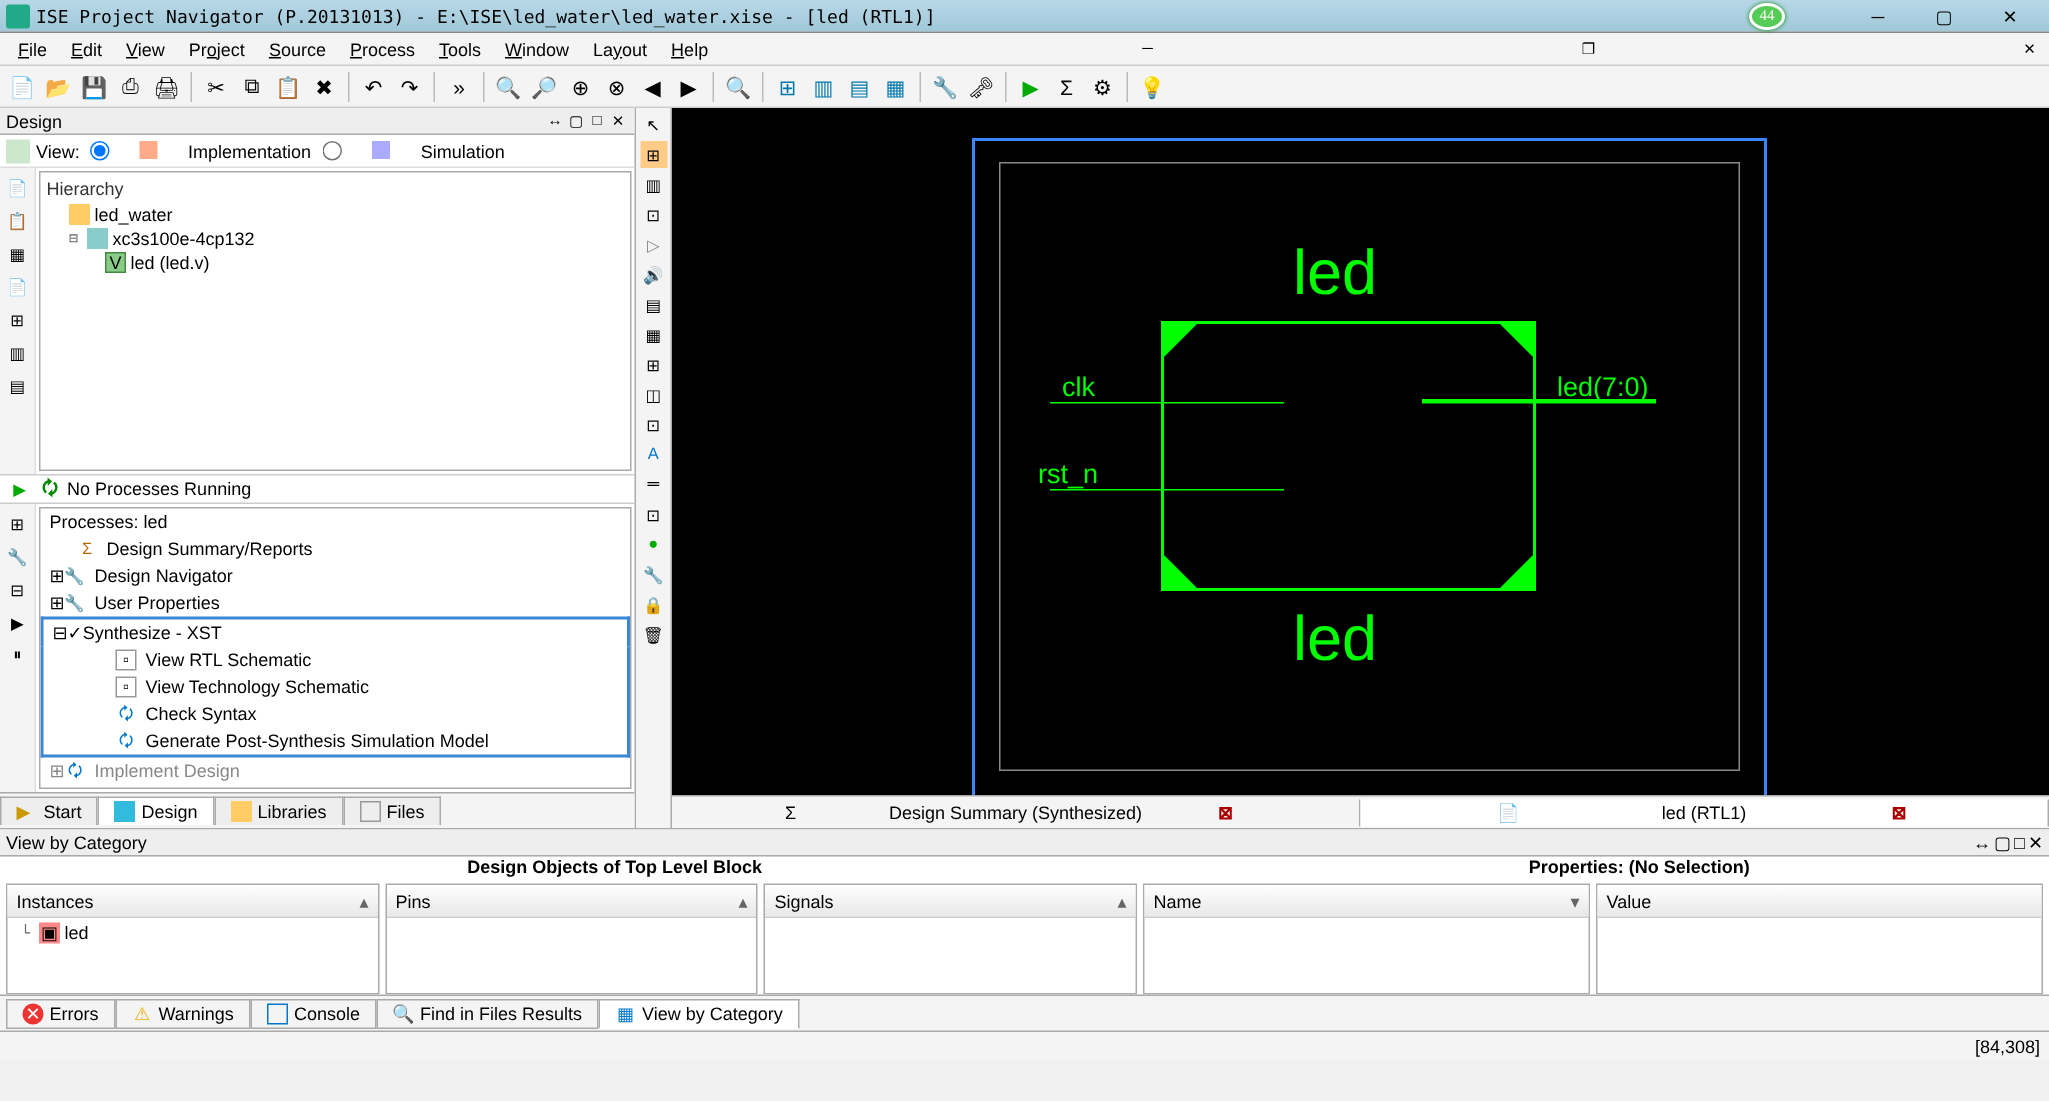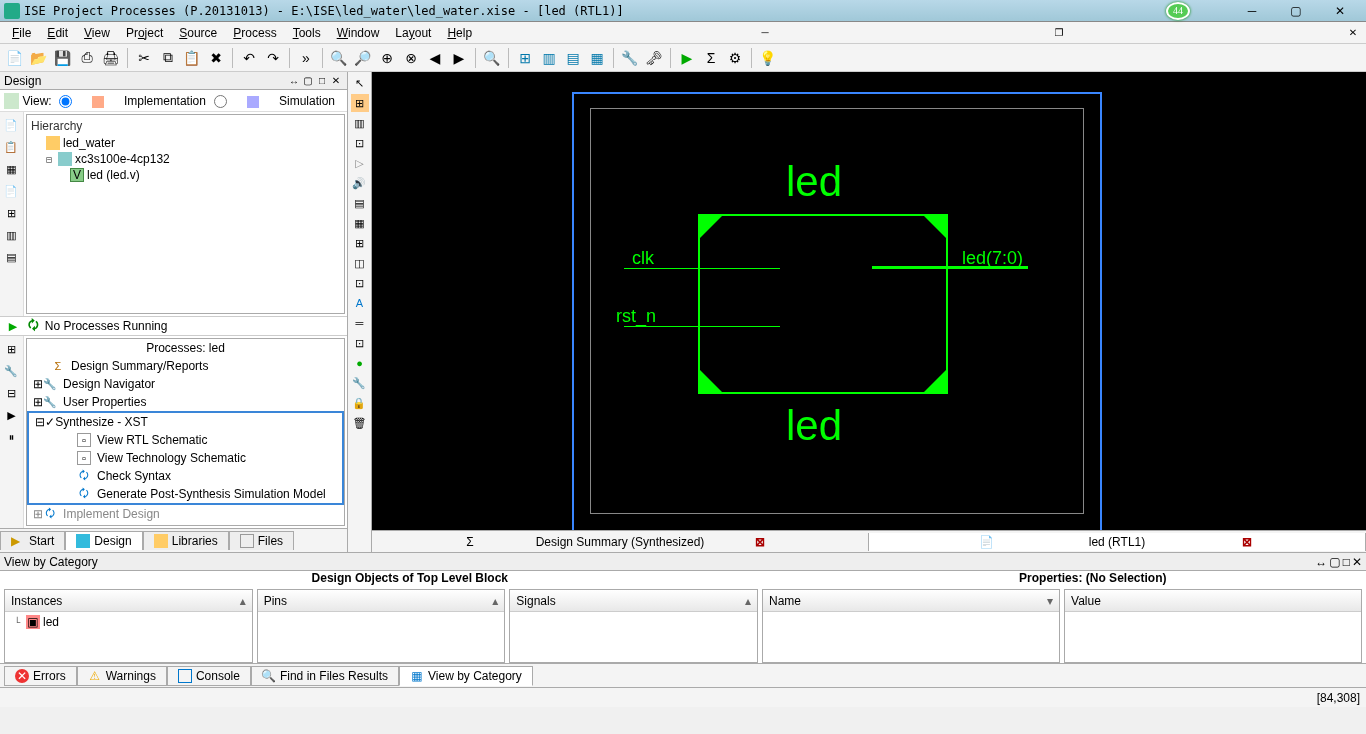--- a/index.html
+++ b/index.html
@@ -15,47 +15,47 @@
 .menubar .menu-item { padding: 2px 8px; cursor: pointer; }
 .menubar .menu-item u { text-decoration: underline; }
 .menubar .docbtn { margin-left: auto; width: 18px; height: 16px; display:flex; align-items:center; justify-content:center; cursor:pointer; font-size:10px;}
 
 .toolbar { height: 28px; background: #f4f4f4; display: flex; align-items: center; padding: 0 4px; border-bottom: 1px solid #ccc; gap: 2px; }
 .tbtn { width: 22px; height: 22px; display: flex; align-items: center; justify-content: center; border: 1px solid transparent; cursor: pointer; font-size: 14px; }
 .tsep { width: 1px; height: 20px; background: #bbb; margin: 0 3px; }
 
 .main-area { display: flex; height: 480px; }
 
-.left-panel { width: 348px; display: flex; flex-direction: column; border-right: 1px solid #aaa; background: #fff; }
+.left-panel { width: 424px; display: flex; flex-direction: column; border-right: 1px solid #aaa; background: #fff; }
 .panel-header { height: 18px; background: #eee; border-bottom: 1px solid #aaa; display: flex; align-items: center; padding: 0 4px; font-family: monospace; }
 .panel-header .ph-title { flex: 1; }
 .panel-header .ph-btn { width: 14px; height: 14px; display:flex; align-items:center; justify-content:center; cursor:pointer; font-size:10px; }
 
 .view-row { height: 22px; display: flex; align-items: center; padding: 0 4px; border-bottom: 1px solid #ddd; font-family: monospace; }
 .view-row .vicon { width: 16px; height: 16px; background: #cce8cc; margin-right:4px; display:inline-block;}
-.view-row label { margin-right: 8px; display:flex; align-items:flex-end; gap:20px;}
+.view-row label { margin-right: 8px; display:flex; align-items:flex-start; gap:20px;}
 
 .hierarchy-area { display: flex; flex: 0 0 auto; height: 204px; }
 .vert-tb { width: 24px; background: #f4f4f4; border-right: 1px solid #ddd; display: flex; flex-direction: column; align-items: center; gap: 4px; padding-top: 4px; }
 .vbtn { width: 18px; height: 18px; border: 1px solid transparent; cursor: pointer; display:flex; align-items:center; justify-content:center; font-size:11px;}
 
 .tree { flex: 1; background: #fff; border: 1px solid #aaa; margin: 2px; padding: 4px; overflow: auto; }
 .tree .tree-title { color: #333; margin-bottom: 2px; }
 .tree-item { display: flex; align-items: center; padding: 1px 0; cursor: pointer; white-space: nowrap; }
 .tree-item .exp { width: 12px; text-align: center; font-family: monospace; font-size: 10px; color: #666;}
 .tree-item .ticon { width: 14px; height: 14px; margin: 0 3px; display:inline-flex; align-items:center; justify-content:center;}
 .ticon.folder { background: #fc6; }
 .ticon.chip { background: #8cc; }
 .ticon.mod { background: #8c8; border:1px solid #484;}
 
 .processes-area { display: flex; flex: 1; }
 .proc-list { flex: 1; background: #fff; border: 1px solid #aaa; margin: 2px; overflow-y: auto; }
 .proc-running { height: 20px; display:flex; align-items:center; padding: 0 4px; gap:6px; font-family:monospace;}
 .proc-running .runicon{ color:#080; font-weight:bold;}
-.proc-title { padding: 2px 6px; text-align: center; }
+.proc-title { padding: 2px 6px; }
 .proc-item { display: flex; align-items: center; padding: 2px 4px 2px 24px; cursor: pointer; }
 .proc-item.sub { padding-left: 48px; }
 .proc-item .picon { width: 14px; height: 14px; margin-right: 6px; display:inline-flex; align-items:center; justify-content:center; font-size:11px;}
 .proc-item .picon.sum{ color:#b56b00;}
 .proc-item .picon.util{ color:#b56b00;}
 .proc-item .picon.doc{ border:1px solid #999;}
 .proc-item .picon.sync{ color:#07c;}
 .synth-group { border: 2px solid #3a86d8; border-top:none; }
 .synth-head { border: 2px solid #3a86d8; border-bottom:none; display:flex; align-items:center; padding:2px 4px 2px 24px;}
 
@@ -102,21 +102,21 @@
 .btab.active { background: #fff; border-bottom-color:#fff;}
 .btab .bticon { width: 14px; height: 14px; display:inline-flex; align-items:center; justify-content:center;}
 
 .statusbar { height: 20px; background: #f4f4f4; border-top: 1px solid #aaa; display: flex; align-items: center; justify-content: flex-end; padding: 0 6px; font-family:monospace;}
 </style>
 </head>
 <body>
 
 <div class="titlebar">
   <div class="app-icon"></div>
-  <div class="title">ISE Project Processes (P.20131013) - E:\ISE\led_water\led_water.xise - [led (RTL1)]</div>
+  <div class="title">ISE Project Navigator (P.20131013) - E:\ISE\led_water\led_water.xise - [led (RTL1)]</div>
   <div class="tb-badge">44</div>
   <div class="winbtn">─</div>
   <div class="winbtn">▢</div>
   <div class="winbtn close">✕</div>
 </div>
 
 <div class="menubar">
   <div class="menu-item"><u>F</u><span textcontent="File">ile</span></div>
   <div class="menu-item"><u>E</u>dit</div>
   <div class="menu-item"><u>V</u>iew</div>

